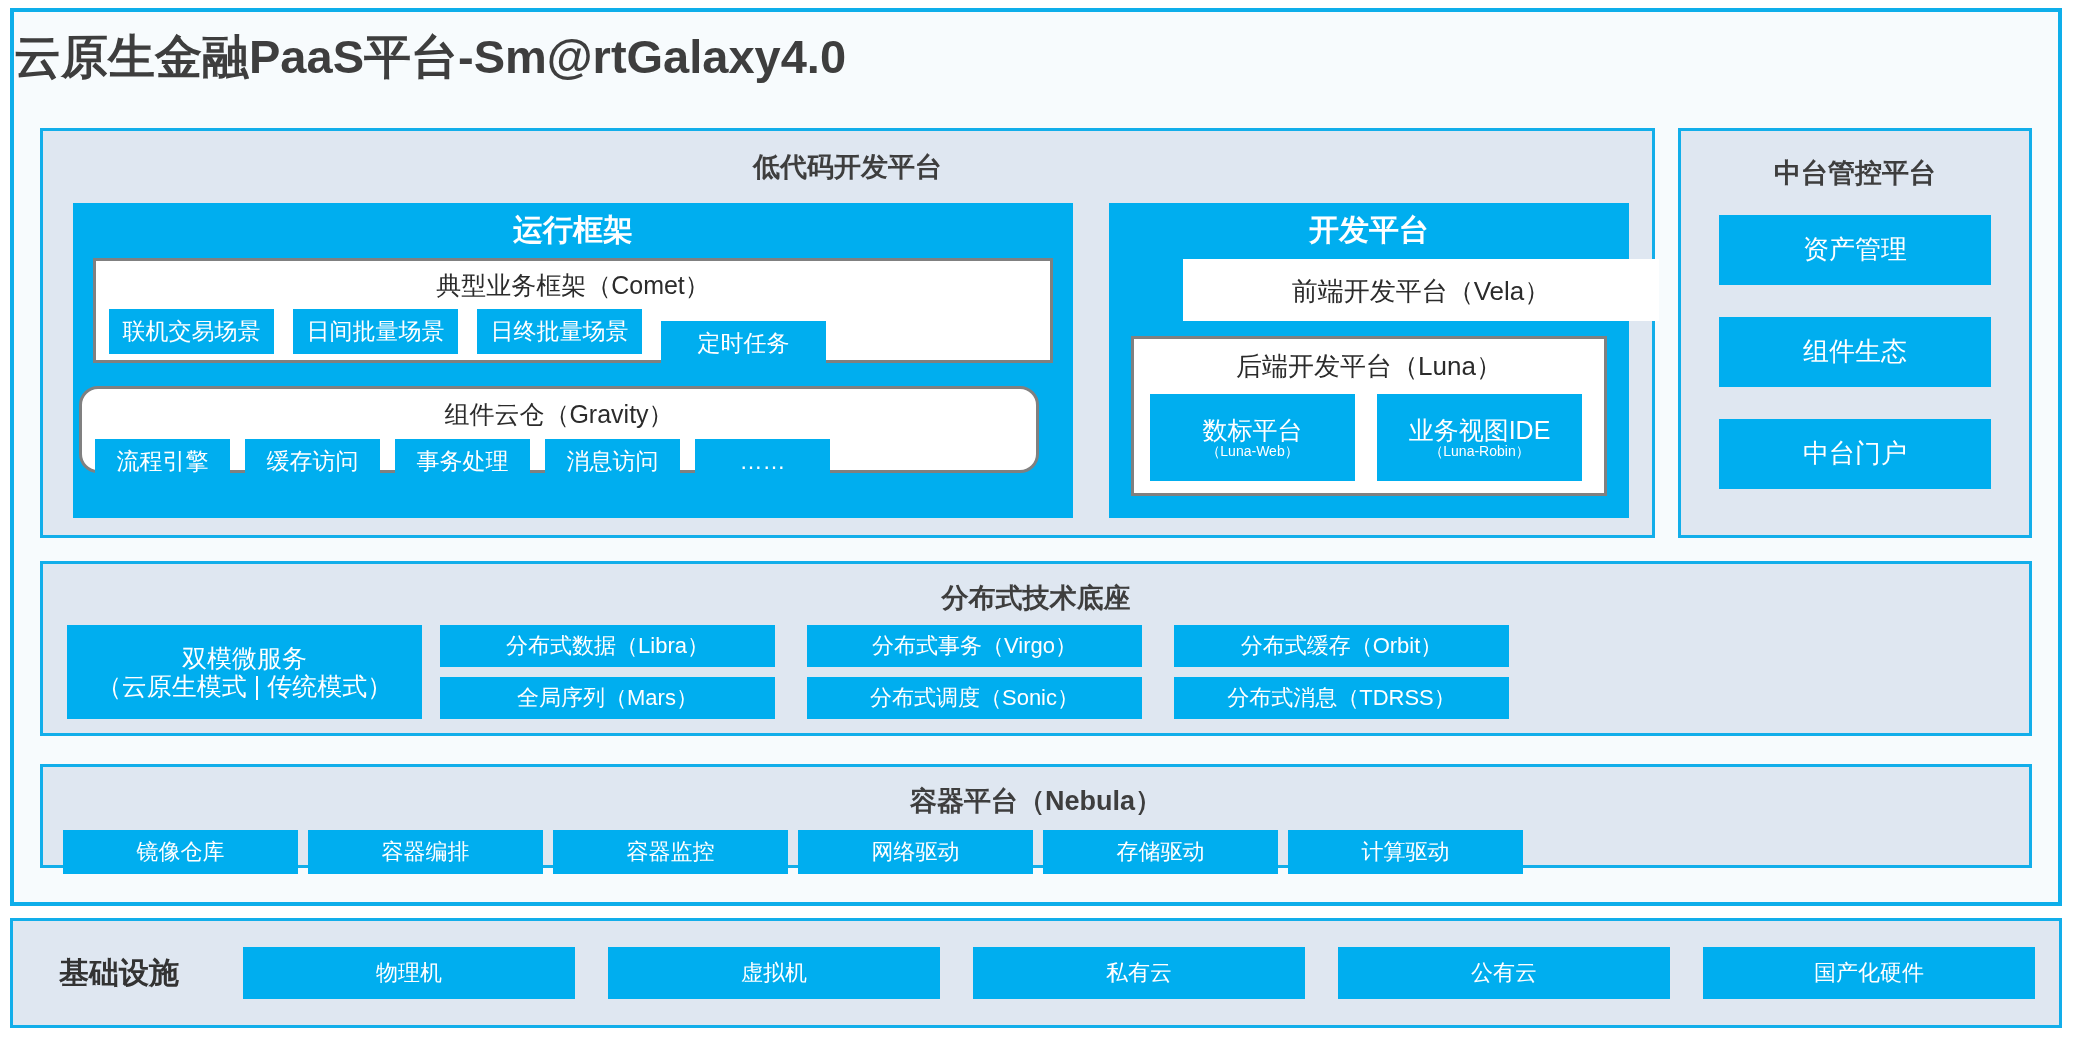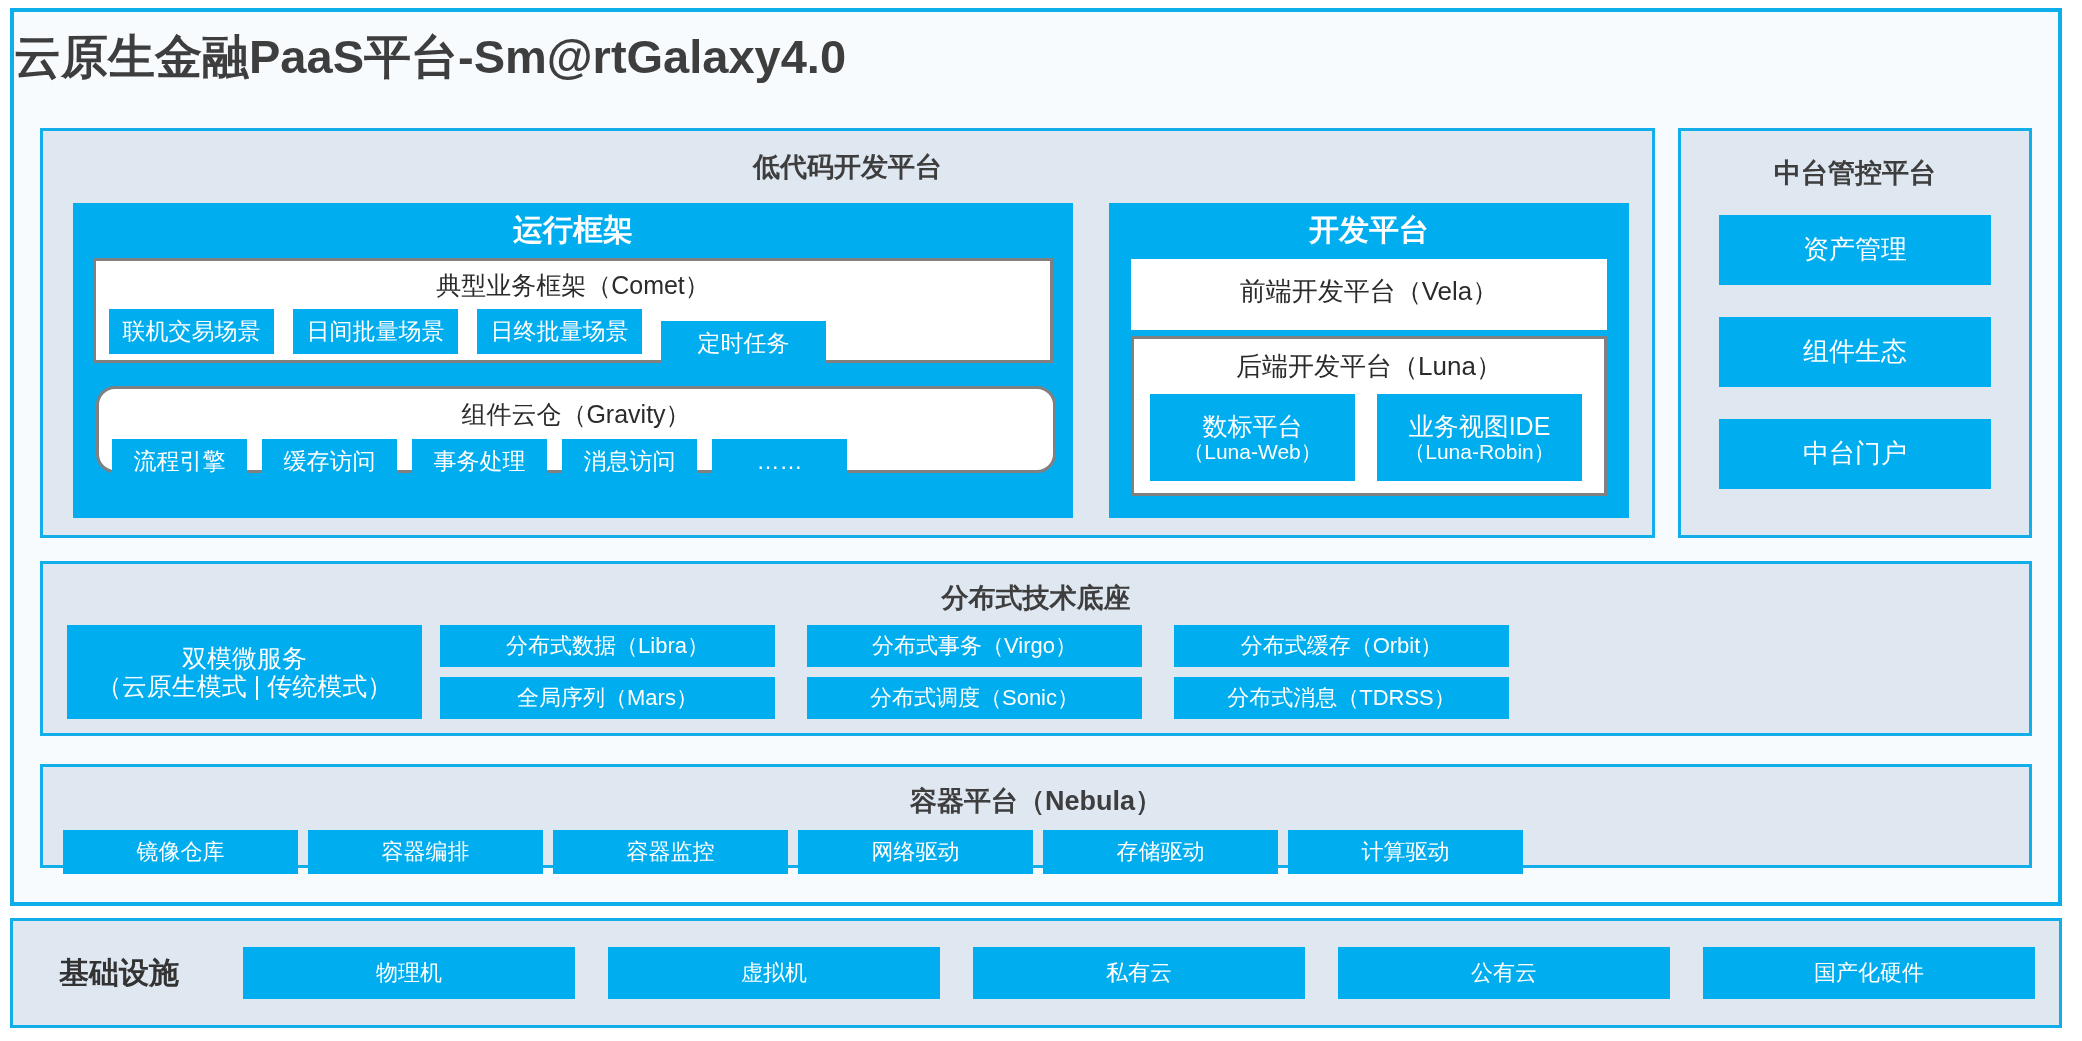--- a/index.html
+++ b/index.html
@@ -112,21 +112,21 @@
     left: 46px;
     top: 32px;
     font-size: 30px;
     font-weight: 700;
     color: #333333;
     white-space: nowrap;
   }
   .t23 { font-size: 23px; }
   .t25 { font-size: 22px; }
   .t26 { font-size: 26px; }
-  .sub  { font-size: 21px; display:block; }
+  .sub  { font-size: 14px; display:block; }
   .maj  { font-size: 25px; display:block; }
 </style>
 </head>
 <body>
 
 <div class="root-frame">
 
   <div class="main-title">云原生金融PaaS平台-Sm@rtGalaxy4.0</div>
 
   <div class="panel" style="left:26px; top:116px; width:1615px; height:410px;">
@@ -137,34 +137,34 @@
     </div>
 
     <div class="white-box bordered" style="left:50px; top:127px; width:960px; height:105px;">
       <div class="wb-title" style="top:8px;">典型业务框架（Comet）</div>
       <div class="cyan t23" style="left:13px; top:48px; width:165px; height:45px;">联机交易场景</div>
       <div class="cyan t23" style="left:197px; top:48px; width:165px; height:45px;">日间批量场景</div>
       <div class="cyan t23" style="left:381px; top:48px; width:165px; height:45px;">日终批量场景</div>
       <div class="cyan t23" style="left:565px; top:48px; width:165px; height:45px;margin-top:12px;">定时任务</div>
     </div>
 
-    <div class="white-box bordered" style="left:53px; top:255px; width:960px; height:87px;border-radius:19px;">
+    <div class="white-box bordered" style="left:36px; top:255px; width:960px; height:87px;border-radius:19px;">
       <div class="wb-title" style="top:9px;">组件云仓（Gravity）</div>
       <div class="cyan t23" style="left:13px; top:50px; width:135px; height:45px;">流程引擎</div>
       <div class="cyan t23" style="left:163px; top:50px; width:135px; height:45px;">缓存访问</div>
       <div class="cyan t23" style="left:313px; top:50px; width:135px; height:45px;">事务处理</div>
       <div class="cyan t23" style="left:463px; top:50px; width:135px; height:45px;">消息访问</div>
       <div class="cyan t23" style="left:613px; top:50px; width:135px; height:45px;">……</div>
     </div>
 
     <div class="cyan hdr" style="left:1066px; top:72px; width:520px; height:315px;">
       <span>开发平台</span>
     </div>
 
-    <div class="white-box" style="left:1088px; top:128px; width:476px; height:71px;">
+    <div class="white-box" style="left:1140px; top:128px; width:476px; height:62px;">
       <div class="wb-title" style="top:15px; font-size:26px;">前端开发平台（Vela）</div>
     </div>
 
     <div class="white-box bordered" style="left:1088px; top:205px; width:476px; height:160px;">
       <div class="wb-title" style="top:10px; font-size:26px;">后端开发平台（Luna）</div>
       <div class="cyan" style="left:16px; top:55px; width:205px; height:87px; flex-direction:column;">
         <span class="maj">数标平台</span>
         <span class="sub">（Luna-Web）</span>
       </div>
       <div class="cyan" style="left:243px; top:55px; width:205px; height:87px; flex-direction:column;">

